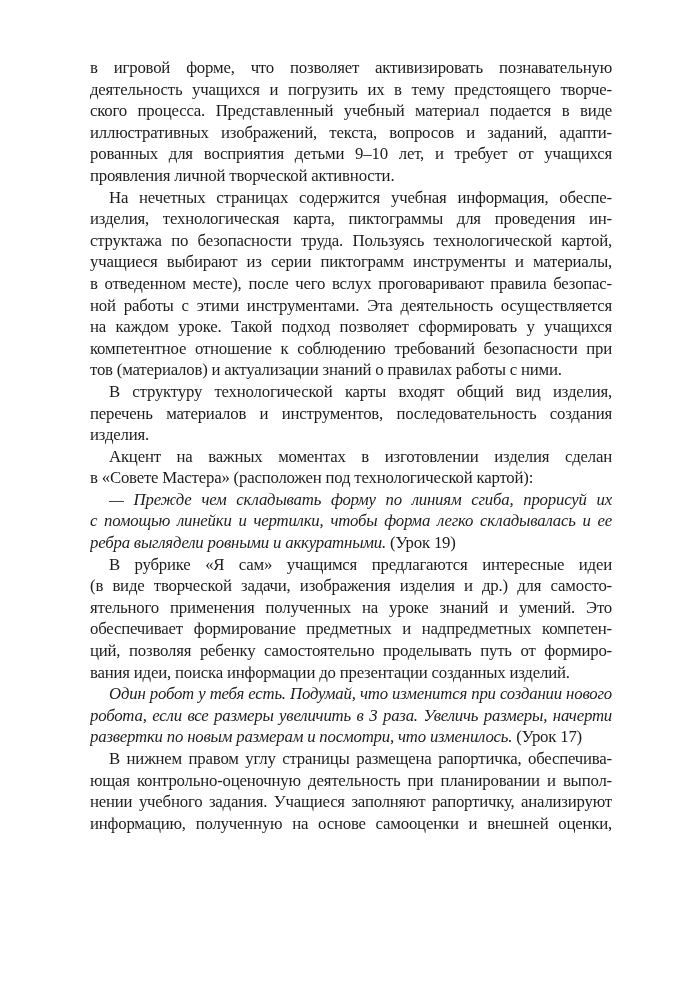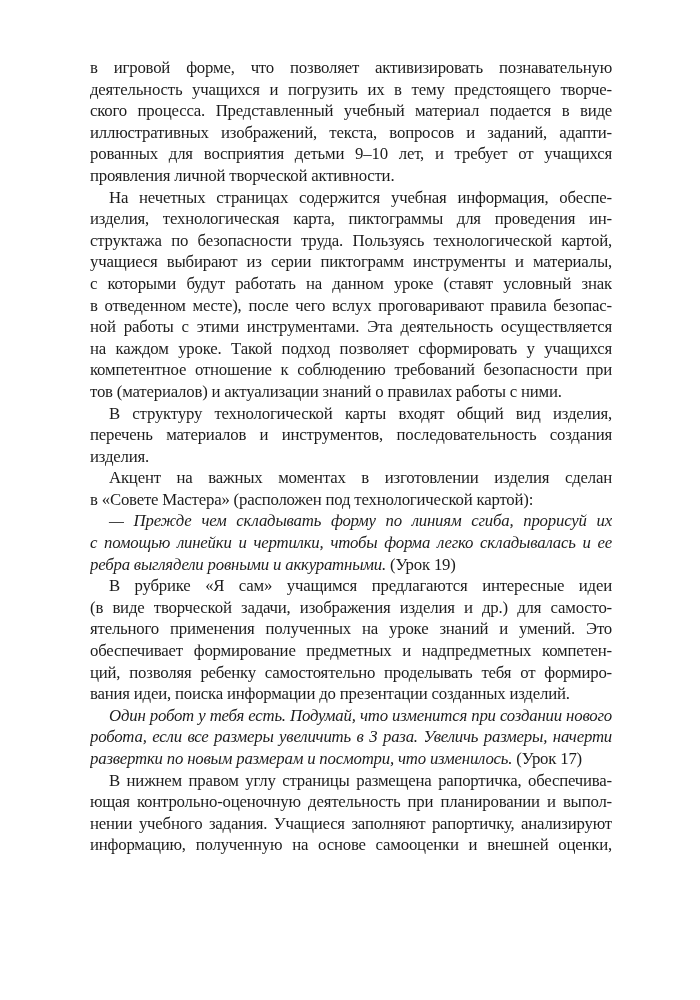--- a/index.html
+++ b/index.html
@@ -57,21 +57,20 @@
         <div class="line"><span>ского процесса. Представленный учебный материал подается в виде</span></div>
         <div class="line"><span>иллюстративных изображений, текста, вопросов и заданий, адапти-</span></div>
         <div class="line"><span>рованных для восприятия детьми 9–10 лет, и требует от учащихся</span></div>
         <div class="line nj"><span>проявления личной творческой активности.</span></div>
       </div>
       <div class="paragraph">
         <div class="line ind"><span>На нечетных страницах содержится учебная информация, обеспе-</span></div>
         <div class="line"><span>изделия, технологическая карта, пиктограммы для проведения ин-</span></div>
         <div class="line"><span>структажа по безопасности труда. Пользуясь технологической картой,</span></div>
         <div class="line"><span>учащиеся выбирают из серии пиктограмм инструменты и материалы,</span></div>
-        <div class="line"><span>с которыми будут работать на данном уроке (ставят условный знак</span></div>
         <div class="line"><span>в отведенном месте), после чего вслух проговаривают правила безопас-</span></div>
         <div class="line"><span>ной работы с этими инструментами. Эта деятельность осуществляется</span></div>
         <div class="line"><span>на каждом уроке. Такой подход позволяет сформировать у учащихся</span></div>
         <div class="line"><span>компетентное отношение к соблюдению требований безопасности при</span></div>
         <div class="line nj"><span>тов (материалов) и актуализации знаний о правилах работы с ними.</span></div>
       </div>
       <div class="paragraph">
         <div class="line ind"><span>В структуру технологической карты входят общий вид изделия,</span></div>
         <div class="line"><span>перечень материалов и инструментов, последовательность создания</span></div>
         <div class="line nj"><span>изделия.</span></div>
@@ -83,21 +82,21 @@
       <div class="paragraph">
         <div class="line ind"><span class="it">— Прежде чем складывать форму по линиям сгиба, прорисуй их</span></div>
         <div class="line"><span class="it">с помощью линейки и чертилки, чтобы форма легко складывалась и ее</span></div>
         <div class="line nj"><span class="it">ребра выглядели ровными и аккуратными.</span><span class="up"> (Урок 19)</span></div>
       </div>
       <div class="paragraph">
         <div class="line ind"><span>В рубрике «Я сам» учащимся предлагаются интересные идеи</span></div>
         <div class="line"><span>(в виде творческой задачи, изображения изделия и др.) для самосто-</span></div>
         <div class="line"><span>ятельного применения полученных на уроке знаний и умений. Это</span></div>
         <div class="line"><span>обеспечивает формирование предметных и надпредметных компетен-</span></div>
-        <div class="line"><span>ций, позволяя ребенку самостоятельно проделывать тебя от формиро-</span></div>
+        <div class="line"><span>ций, позволяя ребенку самостоятельно проделывать путь от формиро-</span></div>
         <div class="line nj"><span>вания идеи, поиска информации до презентации созданных изделий.</span></div>
       </div>
       <div class="paragraph">
         <div class="line ind"><span class="it">Один робот у тебя есть. Подумай, что изменится при создании нового</span></div>
         <div class="line"><span class="it">робота, если все размеры увеличить в 3 раза. Увеличь размеры, начерти</span></div>
         <div class="line nj"><span class="it">развертки по новым размерам и посмотри, что изменилось.</span><span class="up"> (Урок 17)</span></div>
       </div>
       <div class="paragraph">
         <div class="line ind"><span>В нижнем правом углу страницы размещена рапортичка, обеспечива-</span></div>
         <div class="line"><span>ющая контрольно-оценочную деятельность при планировании и выпол-</span></div>

